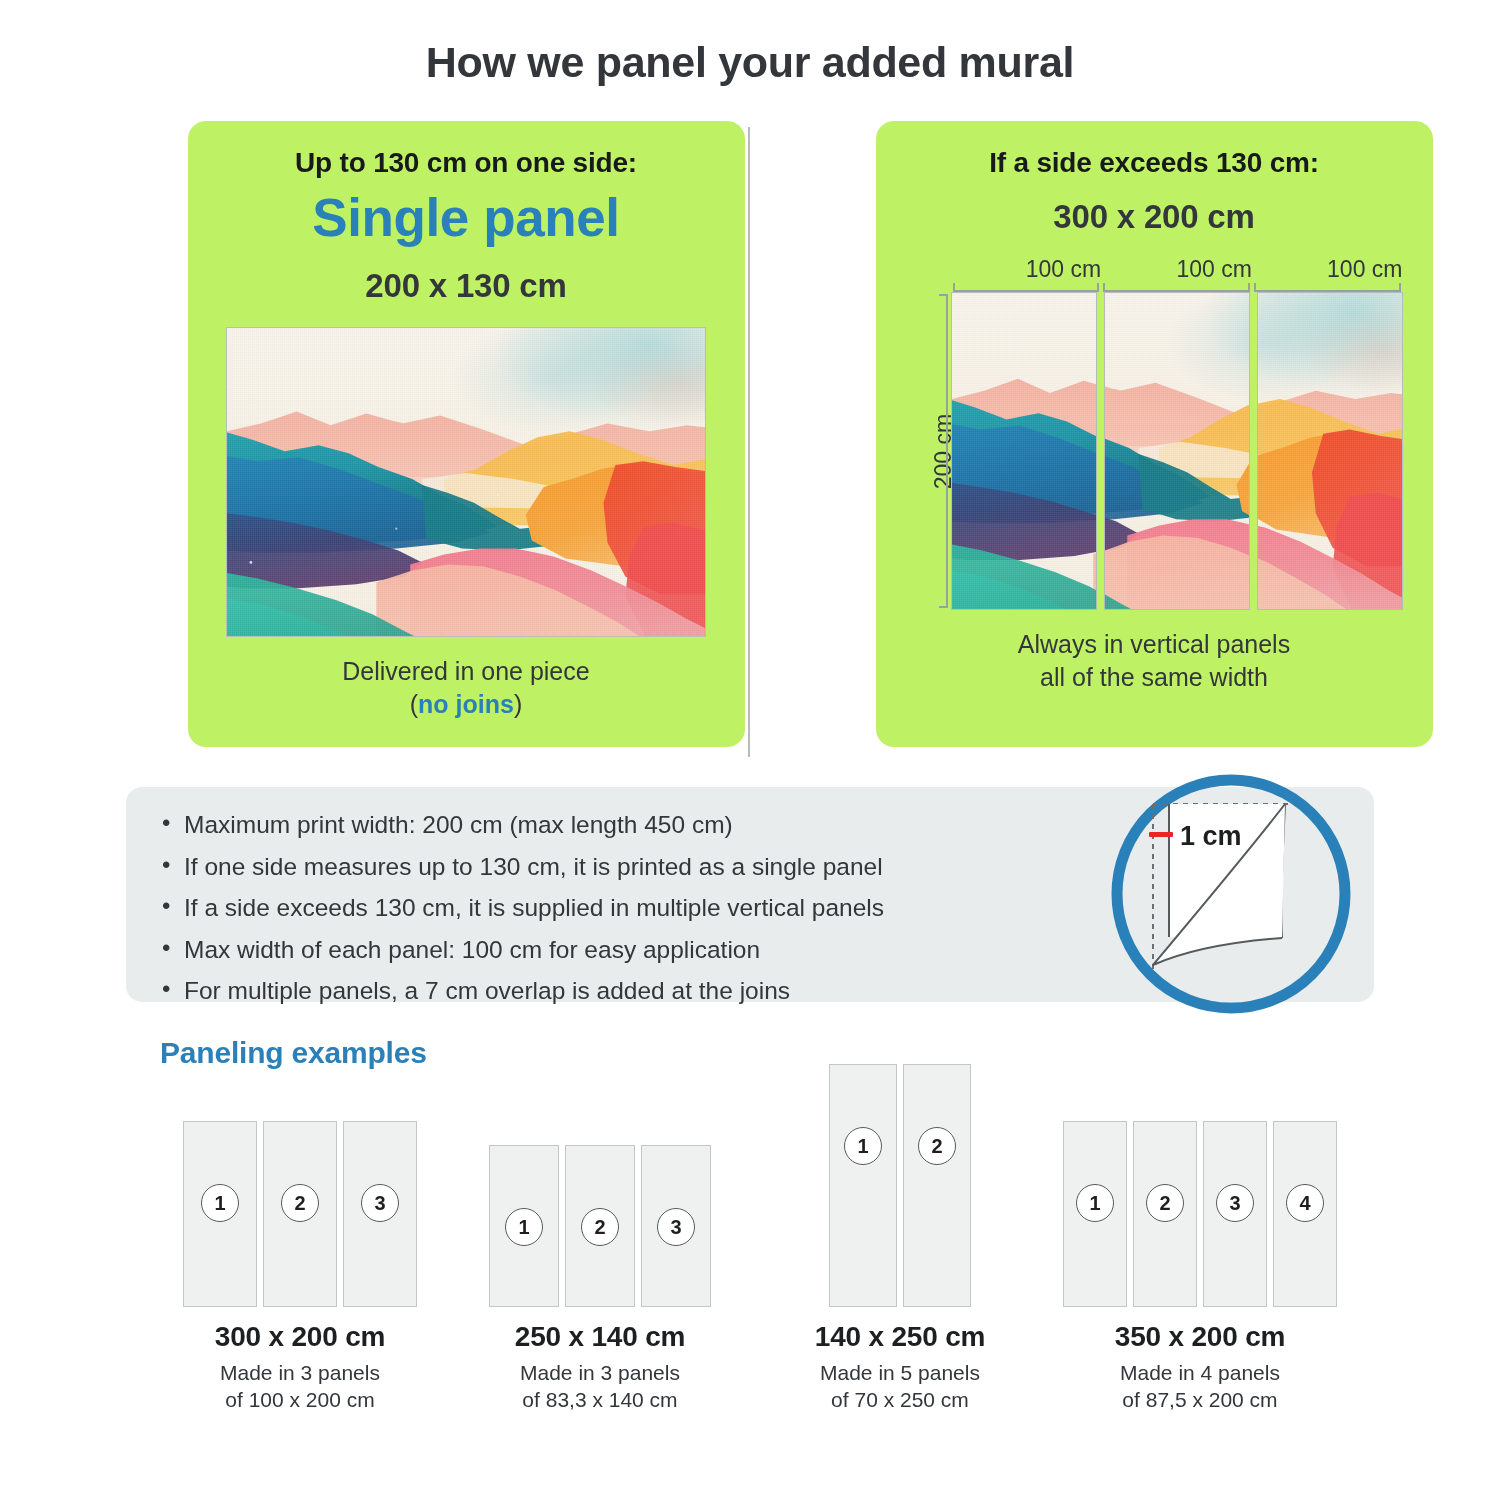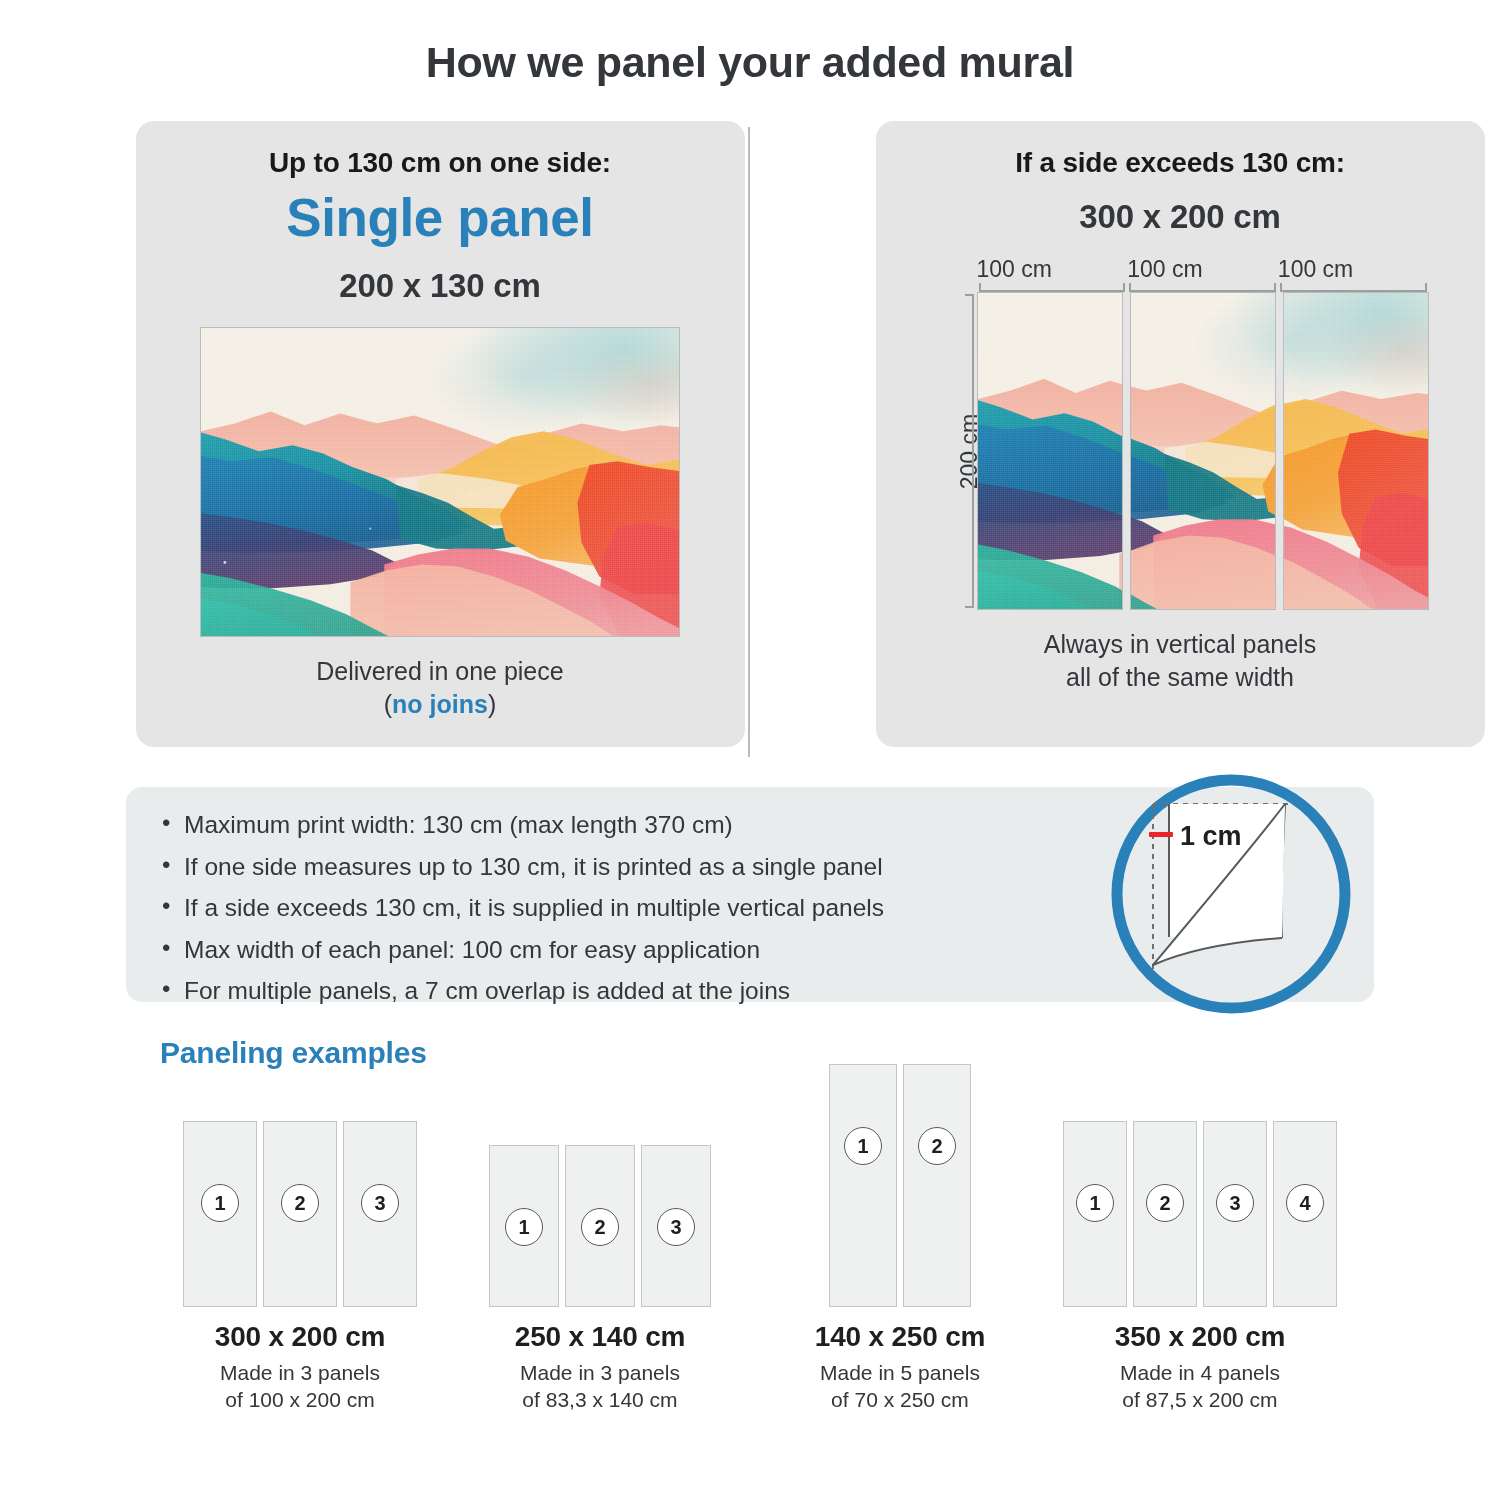--- a/index.html
+++ b/index.html
@@ -20,22 +20,22 @@
   .subtitle {
     font-size: 26px; font-weight: normal; color: #3b3f44; margin-top: 10px;
   }
 
   
   .cards {
     position: relative; margin-top: 34px;
     display: flex; justify-content: center; align-items: stretch; gap: 0;
   }
   .card {
-    background: #e5e5e5; border-radius: 18px;
-    width: 609px; padding: 26px 22px 26px 22px;
+    background: #bef264; border-radius: 18px;
+    width: 557px; padding: 26px 22px 26px 22px;
     display: flex; flex-direction: column; align-items: center;
   }
   .card-left { margin-left: 120px; }
   .card-right { margin-left: 131px; }
   .divider {
     position: absolute; left: 748px; top: 6px; width: 2px; height: 630px;
     background: #b6bbbb;
   }
   .card-kicker { font-size: 28px; font-weight: bold; color: #18191b; letter-spacing: -0.2px; }
   .card-mode { font-size: 53px; font-weight: bold; color: #2a80b9; margin-top: 8px; letter-spacing: -0.4px; }
@@ -63,21 +63,21 @@
       repeating-linear-gradient(90deg, rgba(255,255,255,0.045) 0 1px, rgba(0,0,0,0.012) 1px 2px);
   }
   .single-art {
     width: 480px; height: 310px; margin-top: 22px;
     border: 1px solid #b8bcbc;
   }
 
   
   .multi-wrap { position: relative; margin-top: 22px; width: 497px; height: 352px; }
   .dim-top { position: absolute; left: 45px; top: 0; width: 452px; height: 34px; display: flex; }
-  .dim-cell { flex: 1; position: relative; display: flex; align-items: flex-start; justify-content: flex-start; }
+  .dim-cell { flex: 1; position: relative; display: flex; align-items: flex-start; justify-content: flex-end; }
   .dim-cell .lbl { font-size: 23px; color: #33363a; line-height: 1; }
   .dim-cell .bar {
     position: absolute; bottom: 0; left: 2px; right: 2px; height: 9px;
     border-left: 2px solid #9aa0a0; border-right: 2px solid #9aa0a0; border-bottom: 2px solid #9aa0a0;
   }
   .dim-left {
     position: absolute; left: 0; top: 34px; width: 42px; height: 318px;
     display: flex; align-items: center; justify-content: flex-start;
   }
   .dim-left .vlbl {
@@ -361,21 +361,21 @@
         <span>all of the same width</span>
       </div>
     </div>
 
     <div class="divider"></div>
   </div>
 
   <div class="notes-row">
     <div class="notes">
       <ul>
-        <li>Maximum print width: 130 cm (max length 370 cm)</li>
+        <li>Maximum print width: 200 cm (max length 450 cm)</li>
         <li>If one side measures up to 130 cm, it is printed as a single panel</li>
         <li>If a side exceeds 130 cm, it is supplied in multiple vertical panels</li>
         <li>Max width of each panel: 100 cm for easy application</li>
         <li>For multiple panels, a 7 cm overlap is added at the joins</li>
       </ul>
 
       <svg class="overlap-badge" viewBox="0 0 258 258">
         <circle cx="129" cy="129" r="114" fill="none" stroke="#2a80b9" stroke-width="11"></circle>
 
         <line x1="51" y1="39" x2="51" y2="206" stroke="#6a6f72" stroke-width="2" stroke-dasharray="5 5"></line>

